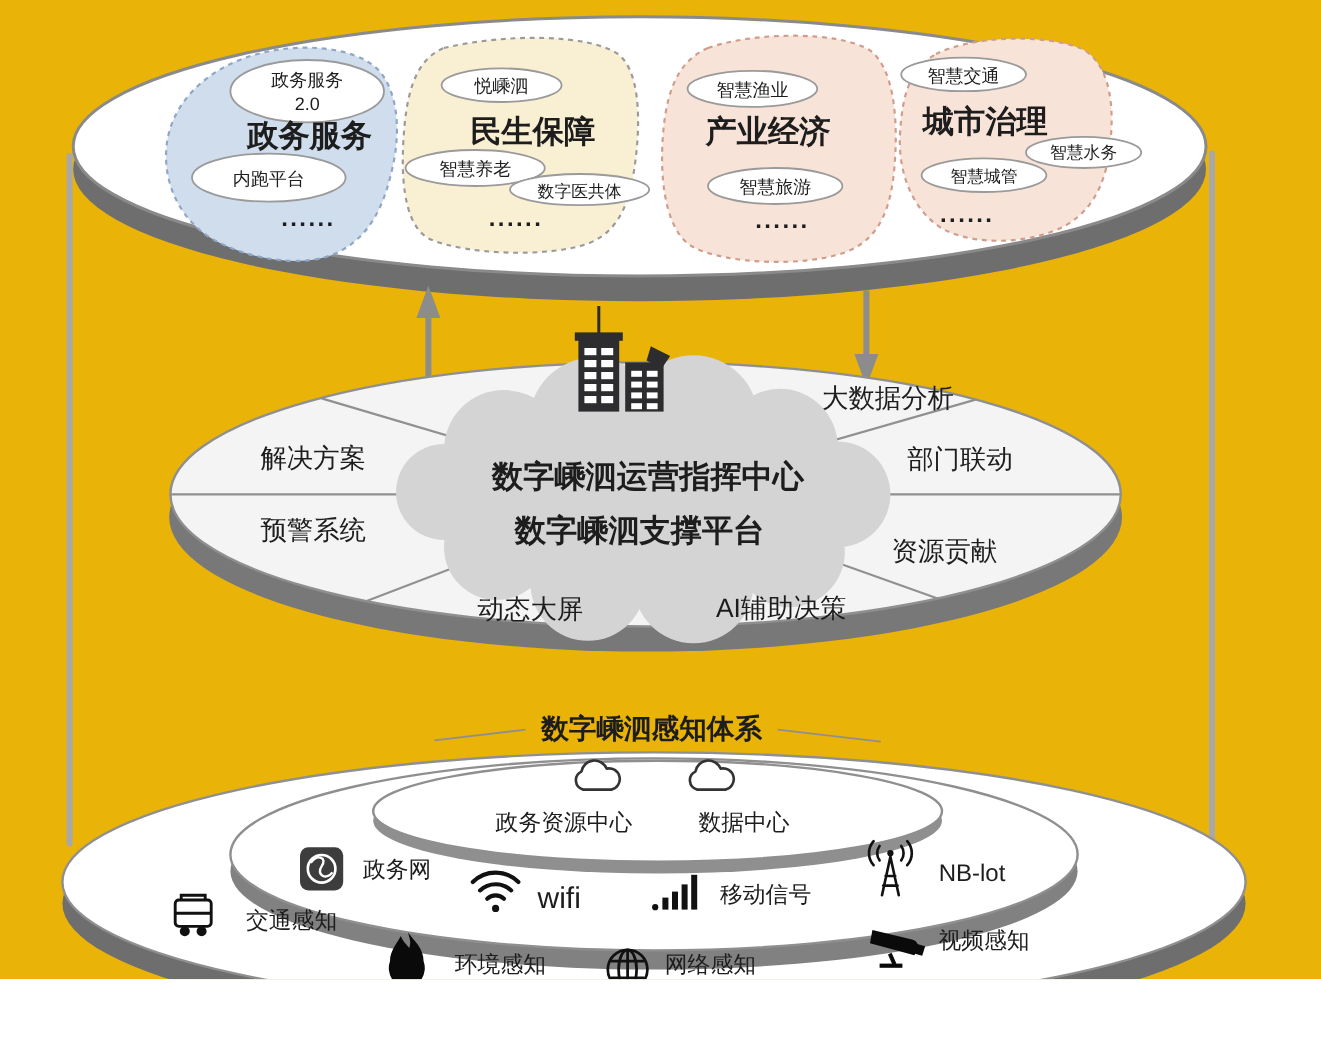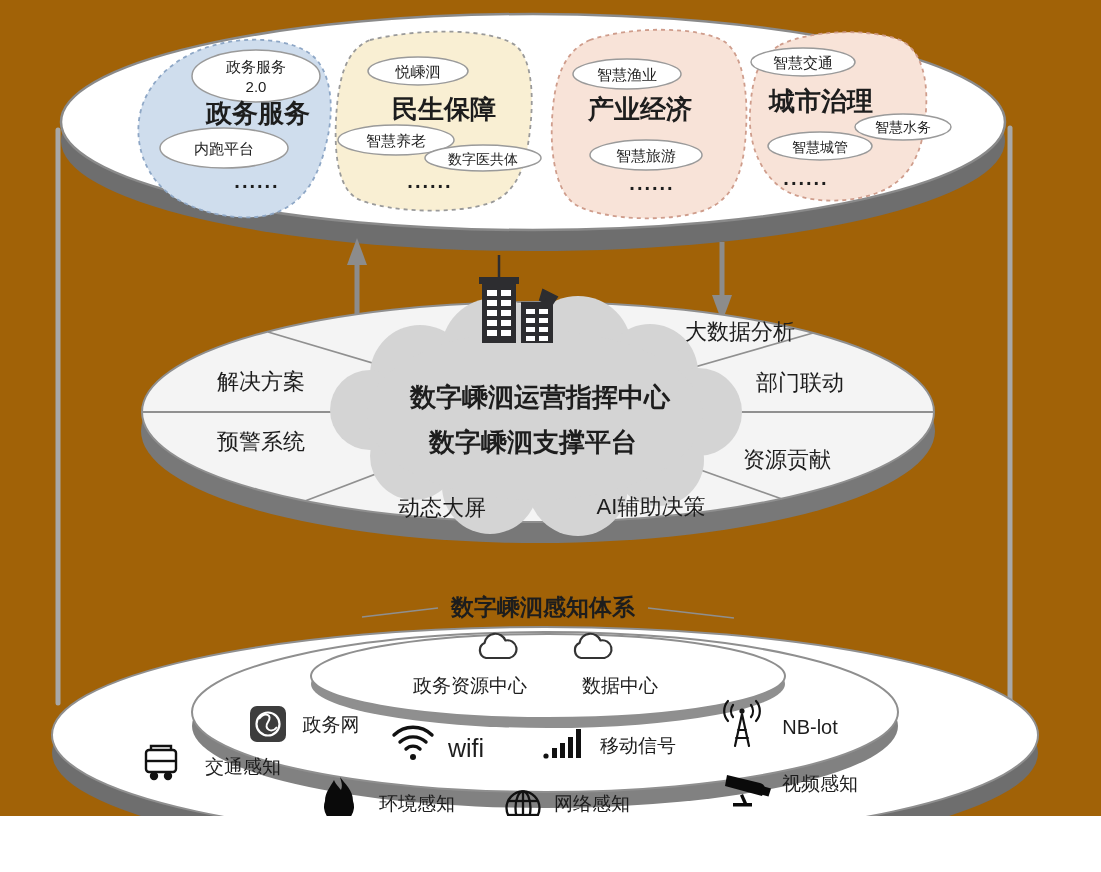--- a/index.html
+++ b/index.html
@@ -1,16 +1,16 @@
 <!DOCTYPE html>
 <html><head>
 <meta charset="utf-8">
 <style>
   html,body{margin:0;padding:0;background:#ffffff;}
-  .stage{position:relative;width:1101px;height:816px;background:#a16207;overflow:hidden;
+  .stage{position:relative;width:1101px;height:816px;background:#eab308;overflow:hidden;
          font-family:"Liberation Sans","DejaVu Sans",sans-serif;}
   svg{display:block;}
   text{font-family:"Liberation Sans","DejaVu Sans",sans-serif;fill:#1d1d1d;}
   .blob-title{font-size:26px;font-weight:bold;}
   .bubble-text{font-size:15px;}
   .bubble-text-sm{font-size:14px;}
   .dots{font-size:20px;font-weight:bold;letter-spacing:2px;}
   .seg-label{font-size:22px;}
   .center-red{font-size:26px;font-weight:bold;}
   .bottom-title{font-size:23px;font-weight:bold;}

